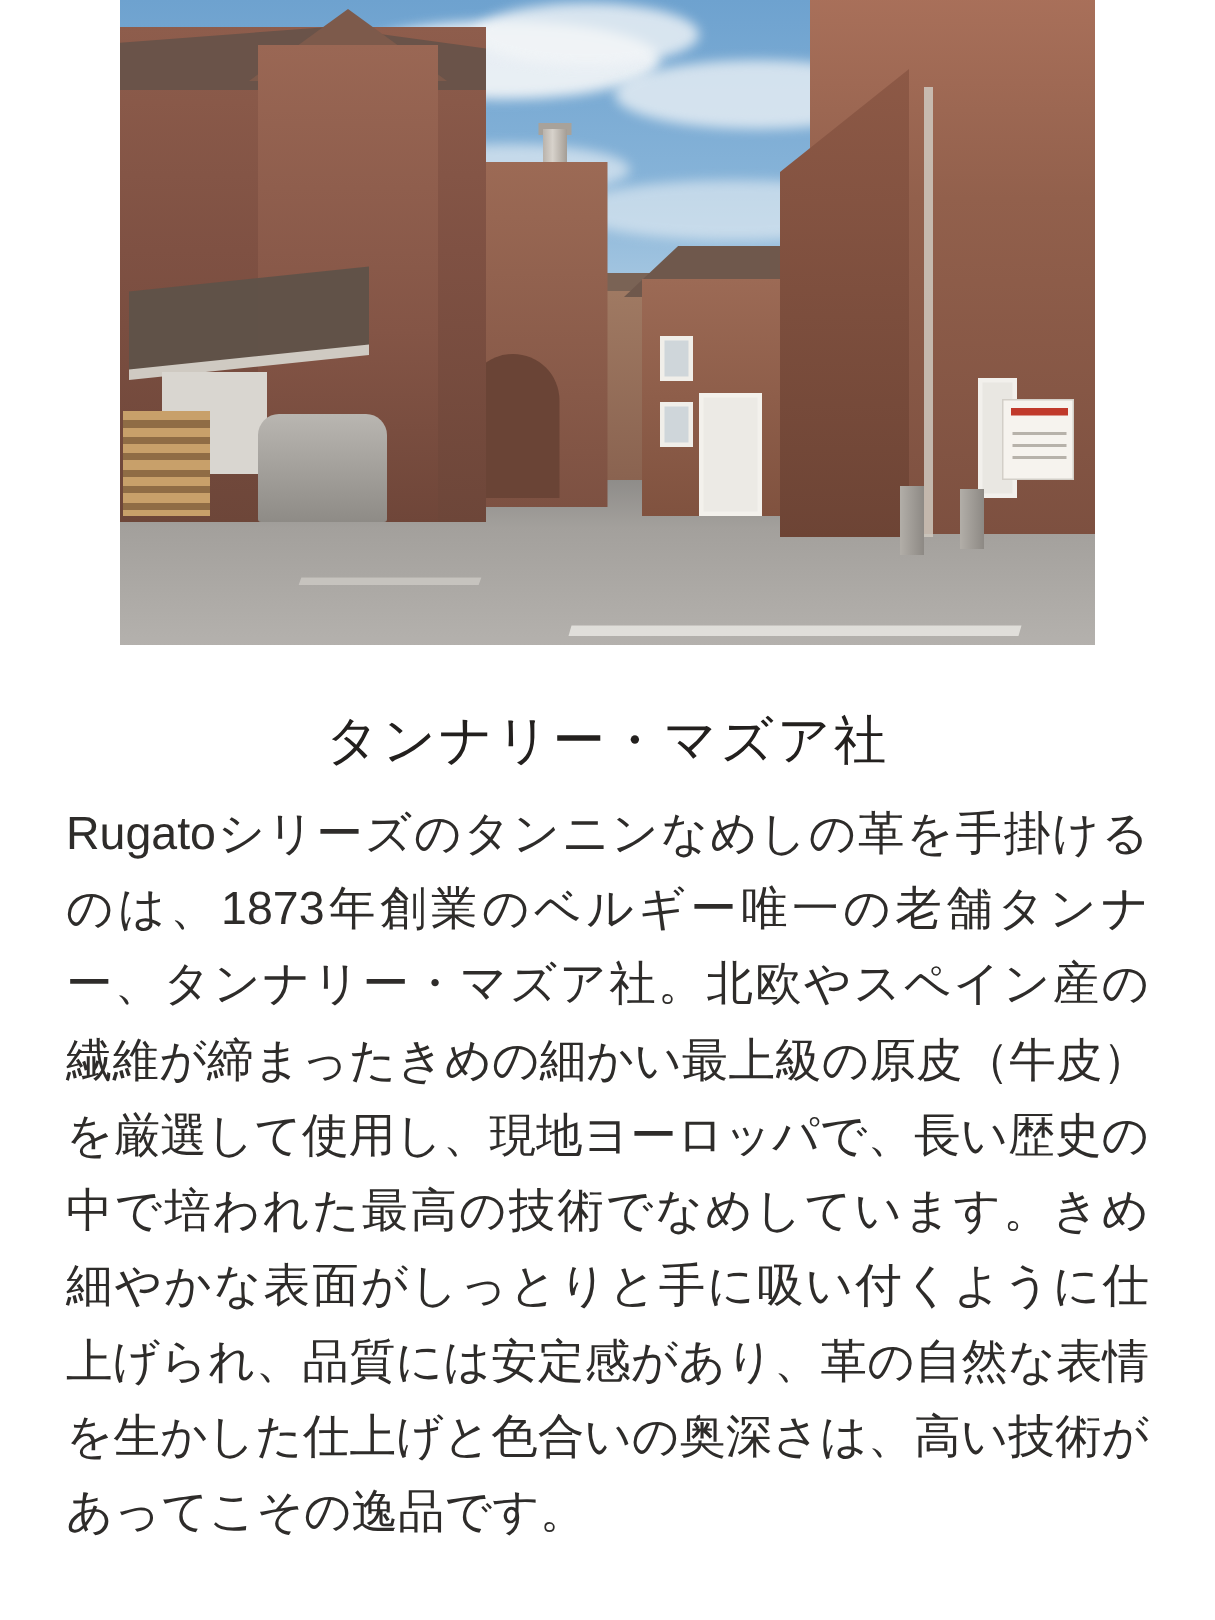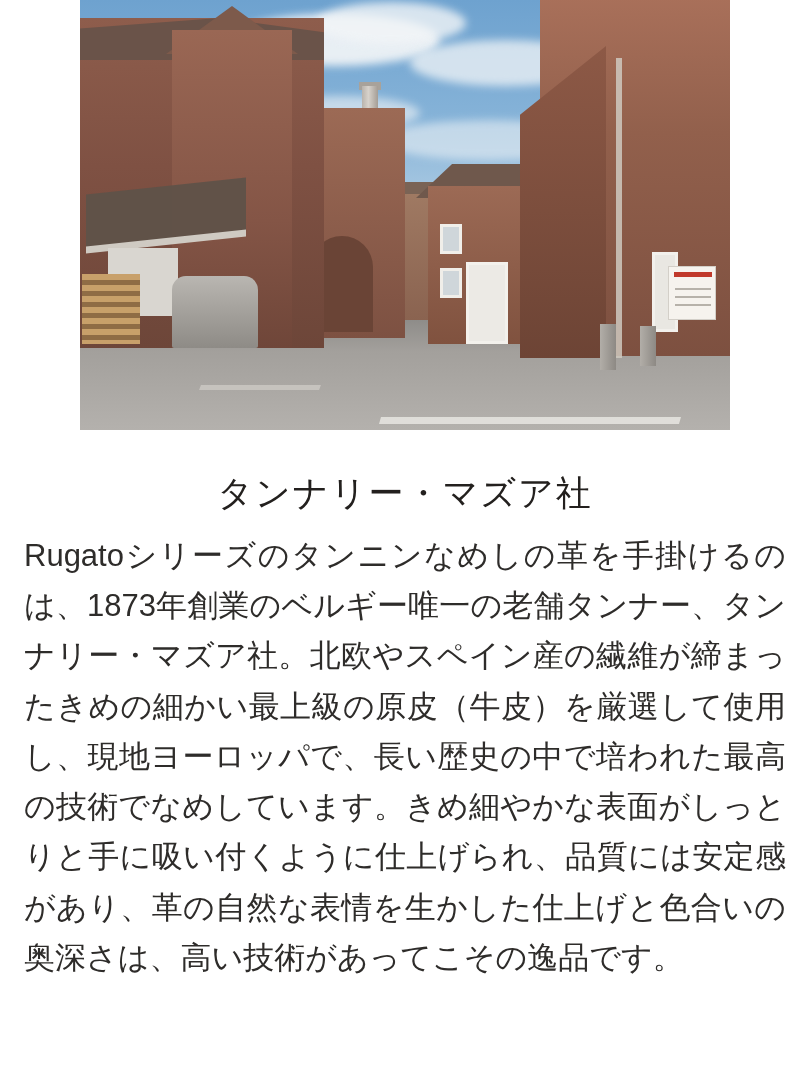--- a/index.html
+++ b/index.html
@@ -236,21 +236,21 @@
     background: linear-gradient(90deg,#b2aea8,#8d8984);
   }
   .bo1 { left: 520px; }
   .bo2 { left: 560px; bottom: 64px; height: 40px;}
 
   
   .content {
     position: absolute;
     left: 0; top: 430px;
     width: 810px;
-    padding: 0 24px;
+    padding: 0 44px;
     box-sizing: border-box;
   }
   .title {
     margin: 40px 0 14px 0;
     text-align: center;
     font-size: 35px;
     font-weight: 400;
     letter-spacing: 2px;
     color: #23201e;
     font-family: "Liberation Sans", "DejaVu Sans", sans-serif;

